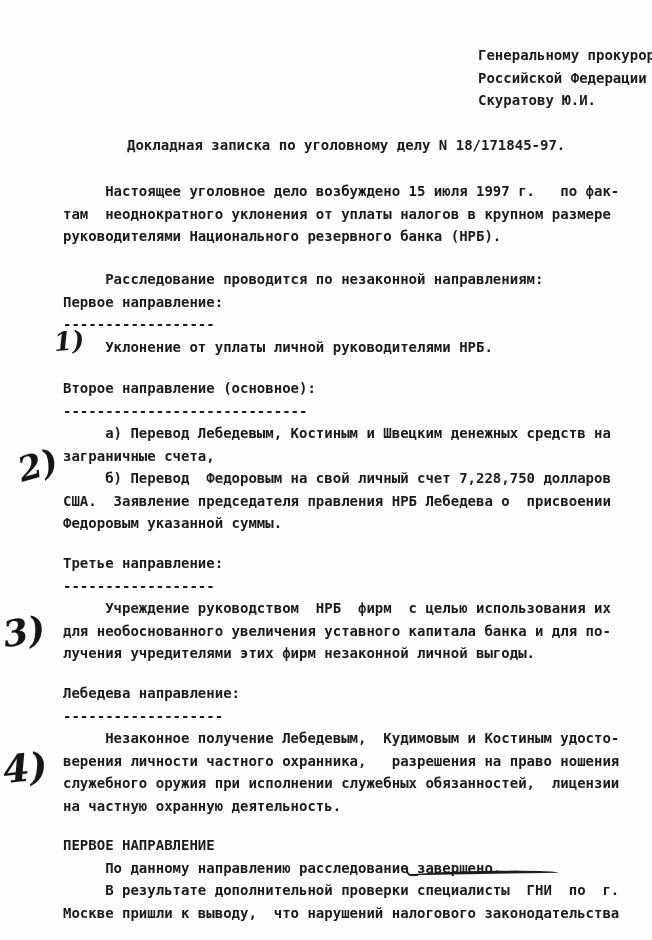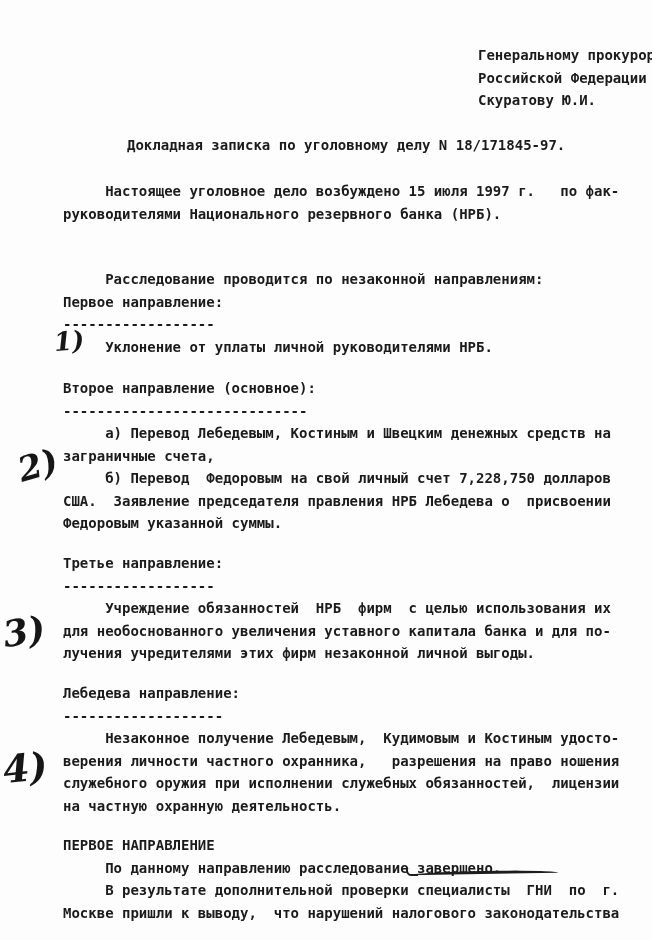--- a/index.html
+++ b/index.html
@@ -82,20 +82,21 @@
     <div class="line">Российской Федерации</div>
     <div class="line">Скуратову Ю.И.</div>
   </div>
 
   <div class="block title-block">
     <div class="line">Докладная записка по уголовному делу N 18/171845-97.</div>
   </div>
 
   <div class="block intro">
     <div class="line">     Настоящее уголовное дело возбуждено 15 июля 1997 г.   по фак-</div>
+    <div class="line">там  неоднократного уклонения от уплаты налогов в крупном размере</div>
     <div class="line">руководителями Национального резервного банка (НРБ).</div>
   </div>
 
   <div class="block directions">
     <div class="line">     Расследование проводится по незаконной направлениям:</div>
     <div class="line">Первое направление:</div>
     <div class="line">------------------</div>
     <div class="line">     Уклонение от уплаты личной руководителями НРБ.</div>
   </div>
 
@@ -105,21 +106,21 @@
     <div class="line">     а) Перевод Лебедевым, Костиным и Швецким денежных средств на</div>
     <div class="line">заграничные счета,</div>
     <div class="line">     б) Перевод  Федоровым на свой личный счет 7,228,750 долларов</div>
     <div class="line">США.  Заявление председателя правления НРБ Лебедева о  присвоении</div>
     <div class="line">Федоровым указанной суммы.</div>
   </div>
 
   <div class="block third">
     <div class="line">Третье направление:</div>
     <div class="line">------------------</div>
-    <div class="line">     Учреждение обязанностей  НРБ  фирм  с целью использования их</div>
+    <div class="line">     Учреждение руководством  НРБ  фирм  с целью использования их</div>
     <div class="line">для необоснованного увеличения уставного капитала банка и для по-</div>
     <div class="line">лучения учредителями этих фирм незаконной личной выгоды.</div>
   </div>
 
   <div class="block fourth">
     <div class="line">Лебедева направление:</div>
     <div class="line">-------------------</div>
     <div class="line">     Незаконное получение Лебедевым,  Кудимовым и Костиным удосто-</div>
     <div class="line">верения личности частного охранника,   разрешения на право ношения</div>
     <div class="line">служебного оружия при исполнении служебных обязанностей,  лицензии</div>

